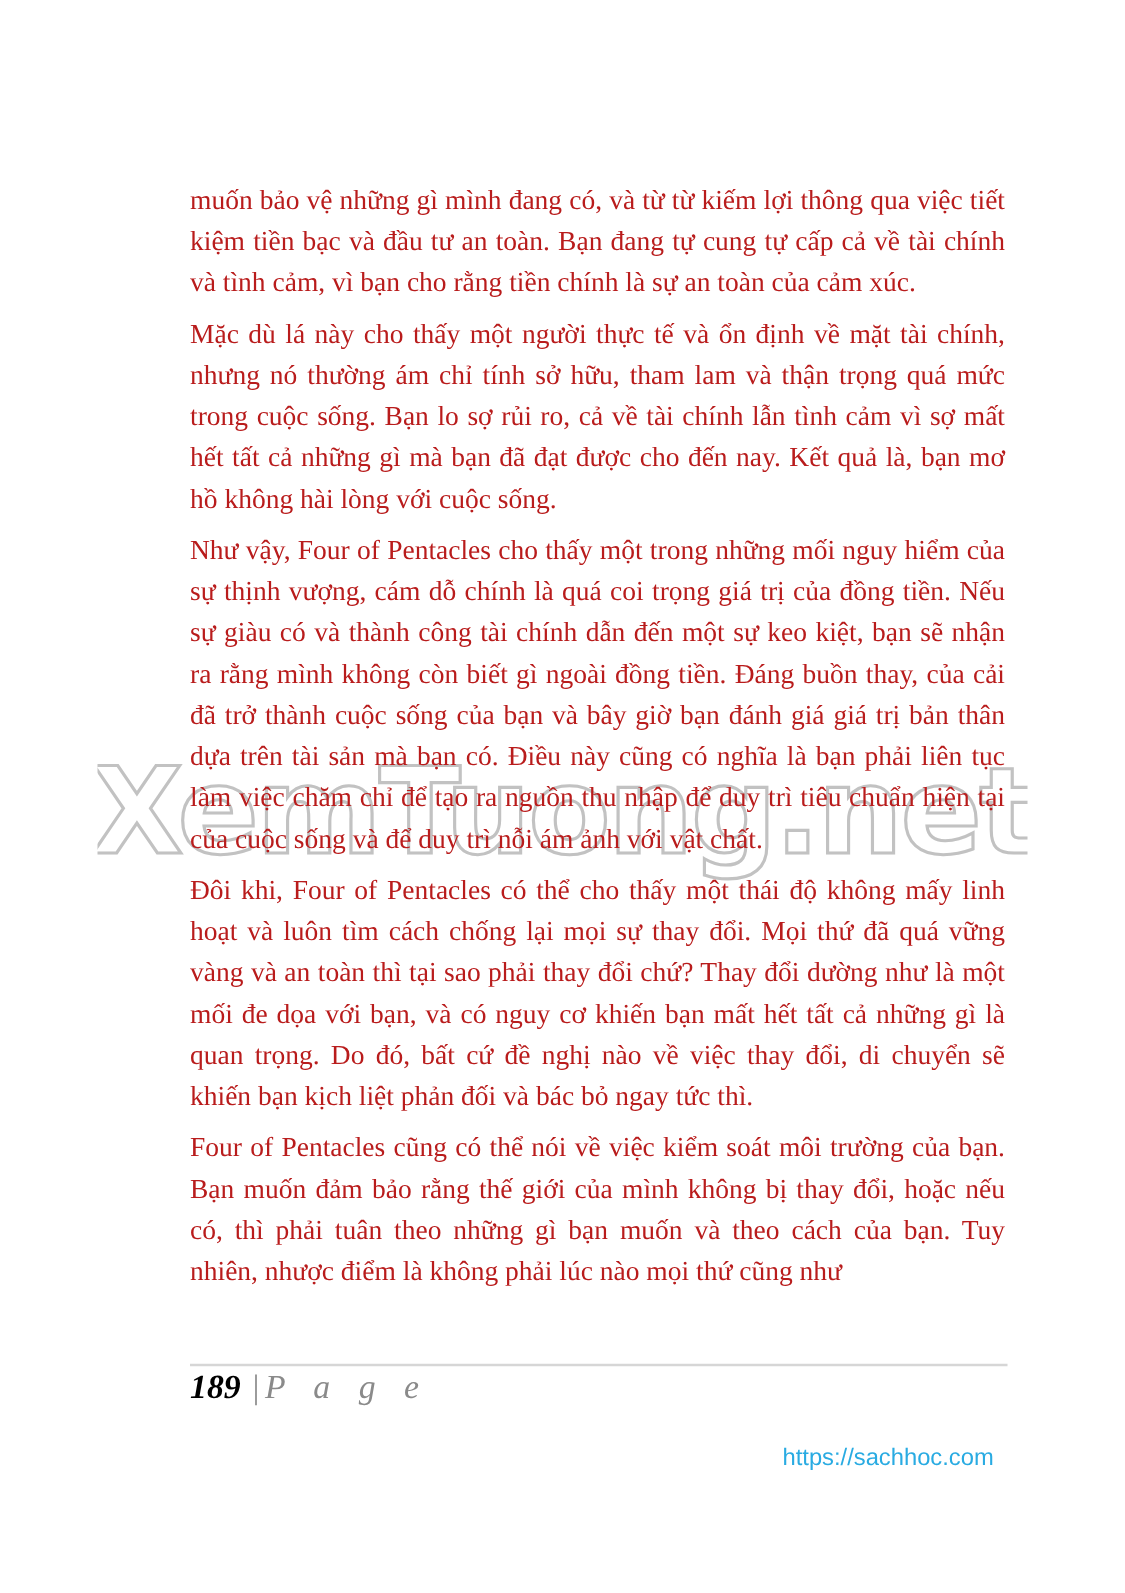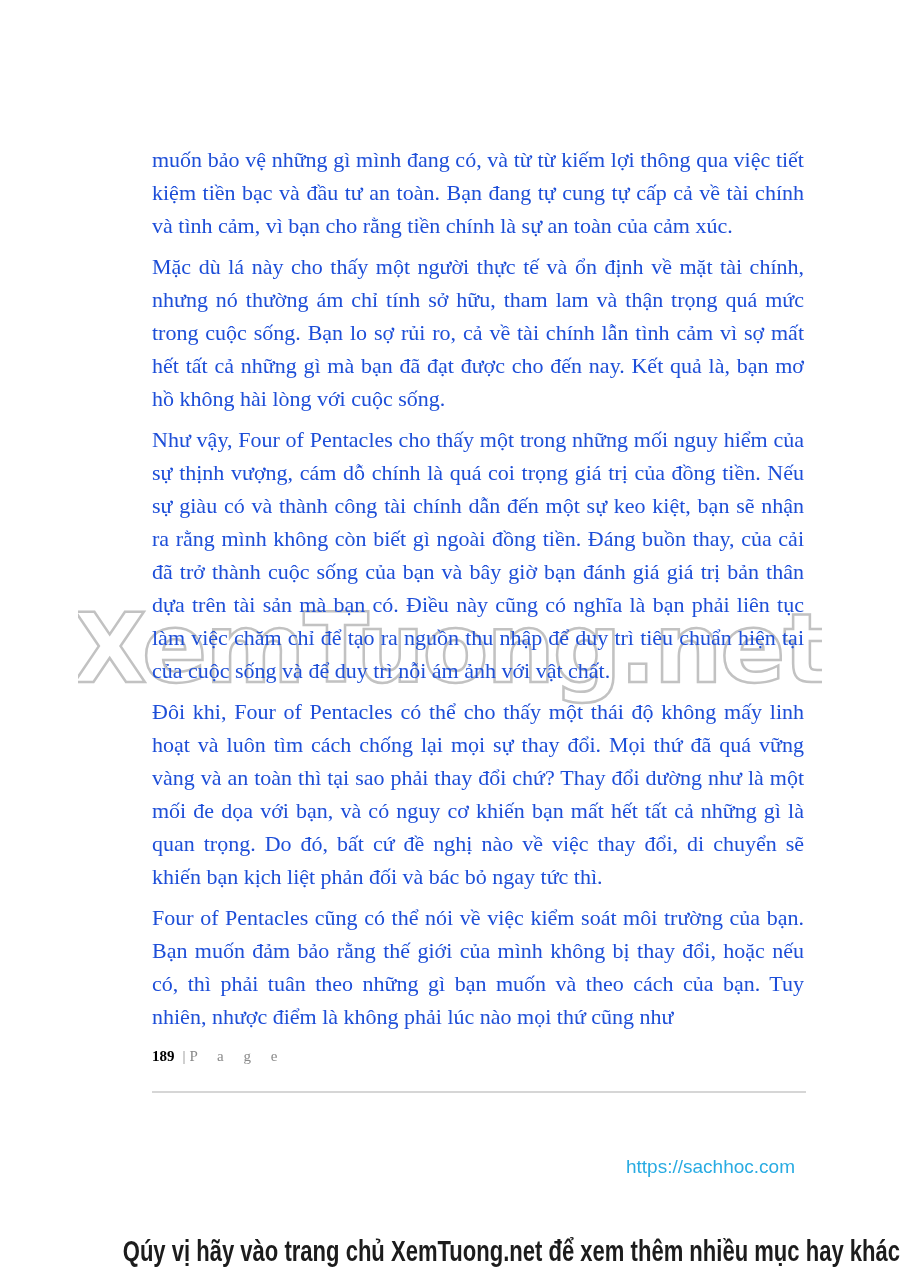--- a/index.html
+++ b/index.html
@@ -33,41 +33,42 @@
     position: absolute;
     left: 152px;
     top: 143px;
     width: 652px;
     z-index: 1;
   }
   .content p {
     margin: 0 0 8px 0;
     font-size: 22px;
     line-height: 33px;
-    color: #1d4ed8;
+    color: #b91c1c;
     text-align: justify;
   }
   
   .footer-rule {
     position: absolute;
     left: 152px;
     width: 654px;
     top: 1091px;
     border: none;
     border-top: 2px solid #d6d6d6;
     margin: 0;
     z-index: 1;
   }
   .pageno {
     position: absolute;
     left: 152px;
-    top: 1048px;
+    top: 1094px;
     z-index: 1;
-    font-size: 15px;
+    font-size: 27px;
     white-space: nowrap;
+    font-style: italic;
   }
   .pageno .num {
     font-weight: bold;
     color: #000000;
   }
   .pageno .sep {
     color: #8a8a8a;
     margin: 0 4px 0 8px;
     font-weight: normal;
   }
@@ -123,17 +124,14 @@
     <p>Đôi khi, Four of Pentacles có thể cho thấy một thái độ không mấy linh hoạt và luôn tìm cách chống lại mọi sự thay đổi. Mọi thứ đã quá vững vàng và an toàn thì tại sao phải thay đổi chứ? Thay đổi dường như là một mối đe dọa với bạn, và có nguy cơ khiến bạn mất hết tất cả những gì là quan trọng. Do đó, bất cứ đề nghị nào về việc thay đổi, di chuyển sẽ khiến bạn kịch liệt phản đối và bác bỏ ngay tức thì.</p>
     <p>Four of Pentacles cũng có thể nói về việc kiểm soát môi trường của bạn. Bạn muốn đảm bảo rằng thế giới của mình không bị thay đổi, hoặc nếu có, thì phải tuân theo những gì bạn muốn và theo cách của bạn. Tuy nhiên, nhược điểm là không phải lúc nào mọi thứ cũng như</p>
   </div>
 
   <hr class="footer-rule">
   <div class="pageno">
     <span class="num">189</span><span class="sep">|</span><span class="label">P a g e</span>
   </div>
 
   <a class="sachhoc-link" href="#">https://sachhoc.com</a>
-  <div class="bottom-note">
-    <span class="note-text">Qúy vị hãy vào trang chủ XemTuong.net để xem thêm nhiều mục hay khác</span>
-  </div>
 
 </div>
 
 </body></html>

